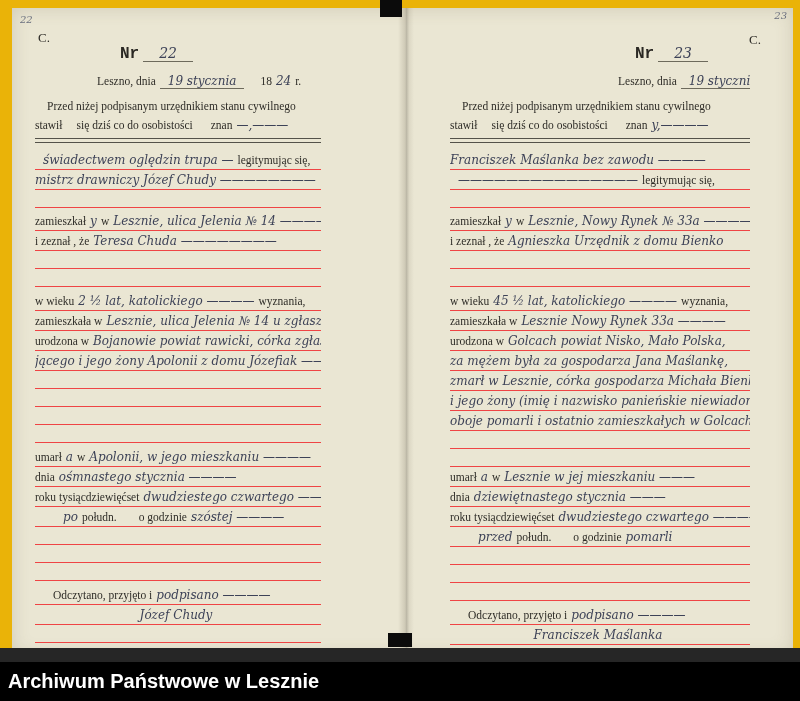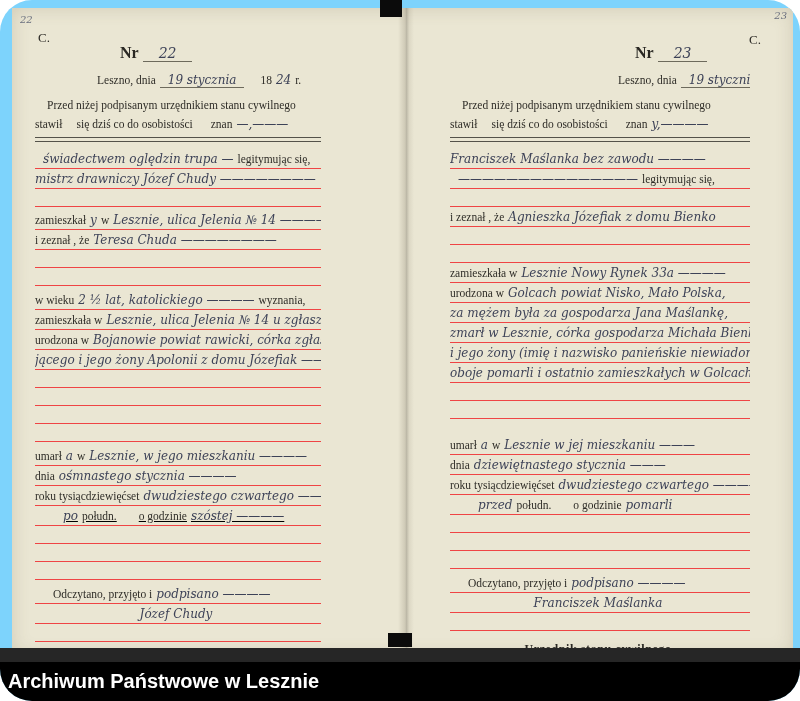--- a/index.html
+++ b/index.html
@@ -1,17 +1,17 @@
 <!DOCTYPE html>
 <html><head>
 <meta charset="utf-8">
 <style>
   html,body{margin:0;padding:0;}
-  #stage{position:relative;width:800px;height:701px;background:#7dd3fc;overflow:hidden;
-         font-family:"Liberation Serif",serif;border-radius:32px;}
+  #stage{position:relative;width:800px;height:701px;background:#eab308;overflow:hidden;
+         font-family:"Liberation Serif",serif;}
   #paper{position:absolute;left:12px;top:8px;width:781px;height:647px;background:#eae6d3;
          box-shadow:inset 0 0 18px rgba(90,80,50,.18);}
   #fold{position:absolute;left:386px;top:0;bottom:0;width:16px;
         background:linear-gradient(90deg,rgba(60,50,30,0) 0%,rgba(60,50,30,.16) 45%,rgba(20,15,5,.22) 52%,rgba(60,50,30,.08) 70%,rgba(60,50,30,0) 100%);}
   .notch{position:absolute;background:#0b0b0b;}
   #notch-top{left:380px;top:0;width:22px;height:17px;}
   #notch-bottom{left:388px;top:633px;width:24px;height:14px;}
   .page{position:absolute;top:0;height:647px;}
   #page-left{left:0;width:388px;}
   #page-right{left:390px;width:391px;}
@@ -29,21 +29,21 @@
   .row.ruled{border-bottom:1px solid #ef4444;}
   .row.center{text-align:center;}
   .drule{height:3px;border-top:1px solid #54524a;border-bottom:1px solid #54524a;margin:4px 0 7px 0;}
   .row span{margin-right:4px;}
   .gap{display:inline-block;}
   .seg-p{font-size:11.5px;color:#2e2c27;}
   .seg-b{font-size:12px;font-weight:bold;color:#2a2823;}
   .seg-w,.seg-wu{font-family:"DejaVu Serif",serif;font-style:italic;font-size:12px;color:#3d4257;}
   .seg-wu{border-bottom:1px solid #6d6a5c;padding:0 8px;}
   .seg-pw,.seg-pwu{font-family:"DejaVu Serif",serif;font-style:italic;font-size:12.5px;color:#5f4398;}
-  .row.nr .seg-b{font-size:16px;}
+  .row.nr .seg-b{font-size:16px;font-family:Liberation Mono, monospace;}
   .row.nr .seg-wu{font-size:14px;padding:0 16px;}
   .row.heading .seg-b{letter-spacing:.6px;}
   #footer-bar{position:absolute;left:0;top:662px;width:800px;height:39px;background:#000;
               display:flex;align-items:center;text-decoration:underline;}
   #footer-bar .label{font-family:"Liberation Sans",sans-serif;font-weight:bold;font-size:20px;
                      color:#fff;padding-left:8px;}
   #shadow-strip{position:absolute;left:0;top:648px;width:800px;height:14px;background:#262626;}
 </style>
 </head>
 <body>
@@ -67,24 +67,24 @@
           <div class="row ruled"></div>
           <div class="row ruled"></div>
           <div class="row ruled" style="margin-top: 4px;"><span class="seg-p">w wieku</span><span class="seg-w">2 ½ lat, katolickiego ————</span><span class="seg-p">wyznania,</span></div>
           <div class="row ruled"><span class="seg-p">zamieszkała w</span><span class="seg-w">Lesznie, ulica Jelenia № 14 u zgłaszającego</span></div>
           <div class="row ruled"><span class="seg-p">urodzona w</span><span class="seg-w">Bojanowie powiat rawicki, córka zgłasza-</span></div>
           <div class="row ruled"><span class="seg-w">jącego i jego żony Apolonii z domu Józefiak ———</span></div>
           <div class="row ruled"></div>
           <div class="row ruled"></div>
           <div class="row ruled"></div>
           <div class="row ruled"></div>
-          <div class="row ruled" style="margin-top: 4px;"><span class="seg-p">umarł</span><span class="seg-w">a</span><span class="seg-p">w</span><span class="seg-w">Lesznie, w jego mieszkaniu ————</span></div>
+          <div class="row ruled" style="margin-top: 4px;"><span class="seg-p">umarł</span><span class="seg-w">a</span><span class="seg-p">w</span><span class="seg-w">Apolonii, w jego mieszkaniu ————</span></div>
           <div class="row ruled"><span class="seg-p">dnia</span><span class="seg-w">ośmnastego stycznia ————</span></div>
           <div class="row ruled"><span class="seg-p">roku tysiącdziewięćset</span><span class="seg-w">dwudziestego czwartego ————</span></div>
-          <div class="row ruled" style="padding-left: 28px; text-decoration: underline;"><span class="seg-w">po</span><span class="seg-p">połudn.</span><span class="gap" style="width: 14px;"></span><span class="seg-p">o godzinie</span><span class="seg-w">szóstej ————</span></div>
+          <div class="row ruled" style="padding-left: 28px;"><span class="seg-w">po</span><span class="seg-p">połudn.</span><span class="gap" style="width: 14px;"></span><span class="seg-p">o godzinie</span><span class="seg-w">szóstej ————</span></div>
           <div class="row ruled"></div>
           <div class="row ruled"></div>
           <div class="row ruled"></div>
           <div class="row ruled" style="margin-top: 4px; padding-left: 18px;"><span class="seg-p">Odczytano, przyjęto i</span><span class="seg-w">podpisano ————</span></div>
           <div class="row ruled center"><span class="seg-w">Józef Chudy</span></div>
           <div class="row ruled"></div>
           <div class="row center heading" style="margin-top: 8px;"><span class="seg-b">Urzędnik stanu cywilnego</span></div>
           <div class="row ruled" style="margin-top: 4px;"></div>
           <div class="row center" style="margin-top: 4px;"><span class="seg-pw">w zastępstwie Pilczak</span></div>
         </div>
@@ -94,32 +94,34 @@
       <div class="corner-letter">C.</div>
       <div class="rows">
           <div class="row nr" style="padding-left: 185px;"><span class="seg-b">Nr</span><span class="seg-wu">23</span></div>
           <div class="row" style="margin-top: 8px; padding-left: 168px;"><span class="seg-p">Leszno, dnia</span><span class="seg-wu">19 stycznia</span><span class="gap" style="width: 8px;"></span></div>
           <div class="row" style="margin-top: 6px; padding-left: 12px;"><span class="seg-p">Przed niżej podpisanym urzędnikiem stanu cywilnego</span></div>
           <div class="row"><span class="seg-p">stawił</span><span class="gap" style="width: 6px;"></span><span class="seg-p">się dziś co do osobistości</span><span class="gap" style="width: 10px;"></span><span class="seg-p">znan</span><span class="seg-w">y,————</span></div>
           <div class="drule"></div>
           <div class="row ruled"><span class="seg-w">Franciszek Maślanka bez zawodu ————</span></div>
           <div class="row ruled" style="padding-left: 8px;"><span class="seg-w">———————————————</span><span class="seg-p">legitymując się,</span></div>
           <div class="row ruled"></div>
-          <div class="row ruled"><span class="seg-p">i zeznał , że</span><span class="seg-w">Agnieszka Józefiak z domu Bienko</span></div>
+          <div class="row ruled" style="margin-top: 3px;"><span class="seg-p">zamieszkał</span><span class="seg-w">y</span><span class="seg-p">w</span><span class="seg-w">Lesznie, Nowy Rynek № 33a ————</span></div>
+          <div class="row ruled"><span class="seg-p">i zeznał , że</span><span class="seg-w">Agnieszka Urzędnik z domu Bienko</span></div>
           <div class="row ruled"></div>
           <div class="row ruled"></div>
+          <div class="row ruled" style="margin-top: 4px;"><span class="seg-p">w wieku</span><span class="seg-w">45 ½ lat, katolickiego ————</span><span class="seg-p">wyznania,</span></div>
           <div class="row ruled"><span class="seg-p">zamieszkała w</span><span class="seg-w">Lesznie Nowy Rynek 33a ————</span></div>
           <div class="row ruled"><span class="seg-p">urodzona w</span><span class="seg-w">Golcach powiat Nisko, Mało Polska,</span></div>
           <div class="row ruled"><span class="seg-w">za mężem była za gospodarza Jana Maślankę,</span></div>
           <div class="row ruled"><span class="seg-w">zmarł w Lesznie, córka gospodarza Michała Bienko</span></div>
           <div class="row ruled"><span class="seg-w">i jego żony (imię i nazwisko panieńskie niewiadomo)</span></div>
           <div class="row ruled"><span class="seg-w">oboje pomarli i ostatnio zamieszkałych w Golcach</span></div>
           <div class="row ruled"></div>
           <div class="row ruled"></div>
-          <div class="row ruled" style="margin-top: 16px;"><span class="seg-p">umarł</span><span class="seg-w">a</span><span class="seg-p">w</span><span class="seg-w">Lesznie w jej mieszkaniu ———</span></div>
+          <div class="row ruled" style="margin-top: 0;"><span class="seg-p">umarł</span><span class="seg-w">a</span><span class="seg-p">w</span><span class="seg-w">Lesznie w jej mieszkaniu ———</span></div>
           <div class="row ruled"><span class="seg-p">dnia</span><span class="seg-w">dziewiętnastego stycznia ———</span></div>
           <div class="row ruled"><span class="seg-p">roku tysiącdziewięćset</span><span class="seg-w">dwudziestego czwartego ————</span></div>
           <div class="row ruled" style="padding-left: 28px;"><span class="seg-w">przed</span><span class="seg-p">połudn.</span><span class="gap" style="width: 14px;"></span><span class="seg-p">o godzinie</span><span class="seg-w">pomarli</span></div>
           <div class="row ruled"></div>
           <div class="row ruled"></div>
           <div class="row ruled"></div>
           <div class="row ruled" style="margin-top: 4px; padding-left: 18px;"><span class="seg-p">Odczytano, przyjęto i</span><span class="seg-w">podpisano ————</span></div>
           <div class="row ruled center"><span class="seg-w">Franciszek Maślanka</span></div>
           <div class="row ruled"></div>
           <div class="row center heading" style="margin-top: 8px;"><span class="seg-b">Urzędnik stanu cywilnego</span></div>

